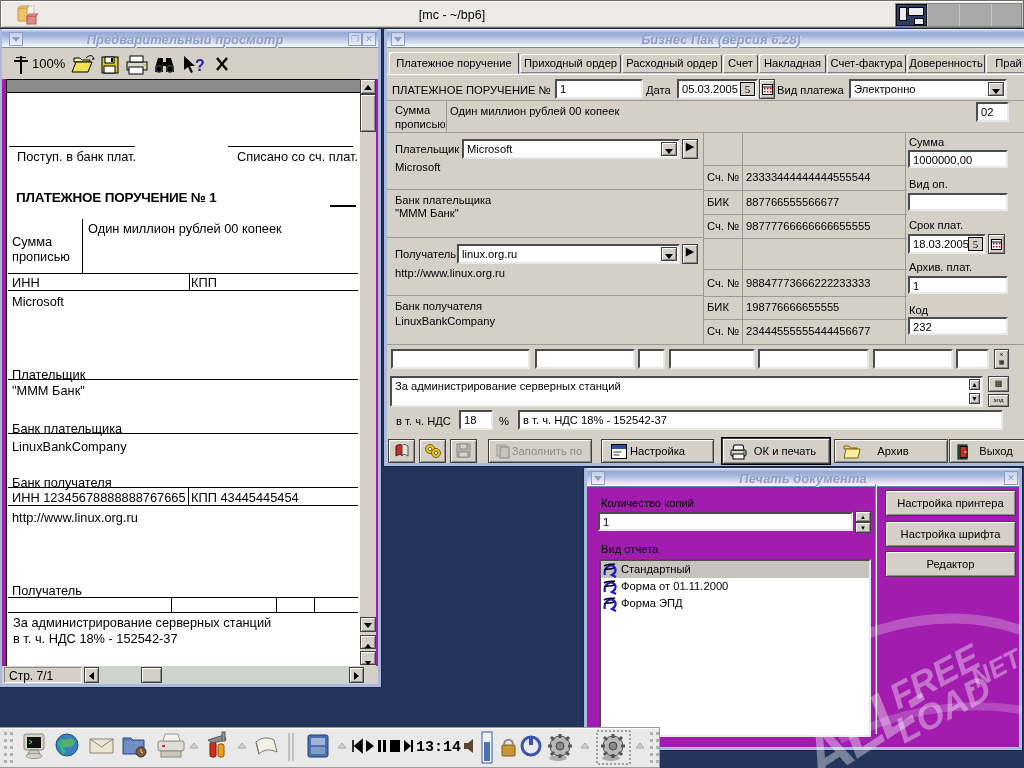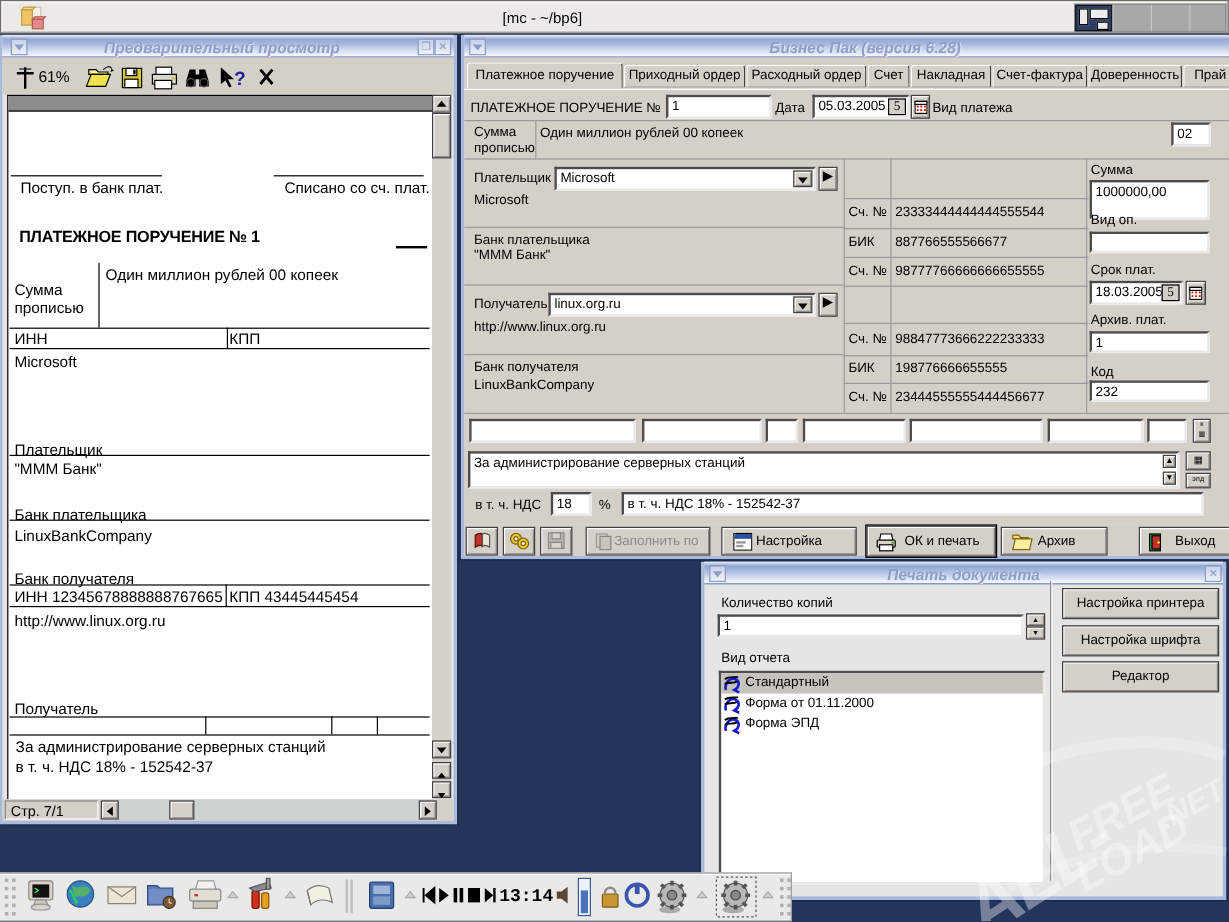--- a/index.html
+++ b/index.html
@@ -1,20 +1,20 @@
 <!DOCTYPE html>
 <html><head><meta charset="utf-8"><style>
 *{margin:0;padding:0;box-sizing:border-box}
 html,body{width:1024px;height:768px;overflow:hidden}
 body{position:relative;background:#24355b;font-family:"Liberation Sans",sans-serif;font-size:11.2px;color:#000}
 .abs{position:absolute}
 .titlebar{position:absolute;left:0;right:0;top:0;height:19px;background:linear-gradient(180deg,#eef2fa 0%,#94a9d4 20%,#a3b4db 38%,#ccd6ee 68%,#f2f5fc 95%);border-bottom:1px solid #7286b8}
 .titletext{position:absolute;top:3px;left:0;right:0;text-align:center;font-weight:bold;font-style:italic;font-size:13px;color:#8d9fc6;text-shadow:1px 1px 0 #dfe6f4}
 .tbtn{position:absolute;top:3px;width:14px;height:14px;border:1px solid #8b9dc6;background:linear-gradient(180deg,#c6d1ea,#eef1f9);color:#8b9dc6;font-size:9px;line-height:12px;text-align:center}
-.win{position:absolute;border:3px solid #a9badd;border-top:none;outline:1px solid #16284e;background:#e5e5e5}
+.win{position:absolute;border:3px solid #a9badd;border-top:none;outline:1px solid #16284e;background:#a21caf}
 .ed{position:absolute;background:#fff;border:2px solid;border-color:#4c4c4c #e8e8e8 #e8e8e8 #4c4c4c;font-size:inherit;padding:1px 3px;line-height:14px;white-space:nowrap;overflow:hidden}
 .lb{position:absolute;white-space:nowrap}
 .btn{position:absolute;background:#d4d0c8;border:1px solid #404040;box-shadow:inset 1px 1px 0 #ffffff,inset -1px -1px 0 #8a8a8a;text-align:center;white-space:nowrap}
 .vline{position:absolute;width:1px;background:#000}
 .hline{position:absolute;height:1px;background:#000}
 .gline{position:absolute;background:#9a9a9a}
 .doc{position:absolute;font-size:12.8px;white-space:nowrap}
 .arrowdn{width:0;height:0;border-left:4px solid transparent;border-right:4px solid transparent;border-top:5px solid #000;display:inline-block}
 .sb{background:#d4d0c8;border:1px solid #404040;box-shadow:inset 1px 1px 0 #fff,inset -1px -1px 0 #8a8a8a;position:absolute;text-align:center}
 .tab{position:absolute;background:#d4d0c8;border:1px solid;border-color:#fff #404040 #808080 #fff;border-radius:3px 3px 0 0;text-align:center;font-size:11.2px;white-space:nowrap;overflow:hidden}
@@ -65,21 +65,21 @@
       <rect x="118" y="2" width="13" height="6" fill="#fff" stroke="#000"></rect>
       <rect x="117" y="13" width="14" height="7" fill="#fff" stroke="#000"></rect>
       <rect x="131" y="10" width="3" height="2" fill="#cfc34a"></rect>
       <path d="M146 4 L151 4 L151 8 L154 8 L154 4 L159 4 L162 14 L162 18 L154 18 L154 12 L151 12 L151 18 L143 18 L143 14 Z" fill="#000"></path>
       <circle cx="147" cy="15" r="3.4" fill="#000" stroke="#5a5a5a"></circle>
       <circle cx="158" cy="15" r="3.4" fill="#000" stroke="#5a5a5a"></circle>
       <path d="M172 2 L172 16 L176 13 L179 19 L181 18 L178 12 L183 12 Z" fill="#000"></path>
       <text x="183" y="17" font-size="16" font-weight="bold" fill="#22229a" font-family="Liberation Sans">?</text>
       <path d="M205 4 L215 16 M215 4 L205 16" stroke="#000" stroke-width="2.4"></path>
     </svg>
-    <div class="abs" style="left:30px;top:8px;font-size:13px">61%</div>
+    <div class="abs" style="left:30px;top:8px;font-size:13px">100%</div>
   </div>
 
   <div class="abs" style="left:4px;top:50px;width:355px;height:587px;background:#fff;border-top:1px solid #000;border-left:1px solid #000">
     <div class="abs" style="left:0;top:0;width:100%;height:13px;background:#8c8c8c;border-bottom:1px solid #000"></div>
     <div class="hline" style="left:2px;top:66px;width:126px"></div>
     <div class="hline" style="left:221px;top:66px;width:125px"></div>
     <div class="doc" style="left:10px;top:69px">Поступ. в банк плат.</div>
     <div class="doc" style="left:230px;top:69px">Списано со сч. плат.</div>
     <div class="doc" style="left:9px;top:110px;font-size:13.5px;font-weight:bold;letter-spacing:-0.2px">ПЛАТЕЖНОЕ ПОРУЧЕНИЕ № 1</div>
     <div class="hline" style="left:323px;top:125px;width:26px;height:2px"></div>
@@ -163,20 +163,21 @@
           <g fill="#c00">
             <rect x="2" y="5" width="1.5" height="1.5"></rect>
             <rect x="5" y="5" width="1.5" height="1.5"></rect>
             <rect x="8" y="5" width="1.5" height="1.5"></rect>
             <rect x="2" y="8" width="1.5" height="1.5"></rect>
             <rect x="5" y="8" width="1.5" height="1.5"></rect>
             <rect x="8" y="8" width="1.5" height="1.5"></rect>
           </g>
         </svg></div>
     <div class="lb" style="left:390px;top:9px">Вид платежа</div>
+    <div class="ed" style="left:462px;top:4px;width:158px;height:20px;padding-right:18px">Электронно<span class="abs sb" style="right:1px;top:1px;width:16px;height:14px"><span class="arrowdn" style="margin-top:4px"></span></span></div>
 
     <div class="gline" style="left:0;top:25px;width:100%;height:1px"></div>
     <div class="lb" style="left:8px;top:29px">Сумма</div>
     <div class="lb" style="left:8px;top:43px">прописью</div>
     <div class="gline" style="left:59px;top:25px;width:1px;height:32px"></div>
     <div class="lb" style="left:63px;top:30px">Один миллион рублей 00 копеек</div>
     <div class="ed" style="left:589px;top:27px;width:33px;height:20px">02</div>
     <div class="gline" style="left:0;top:57px;width:100%;height:1px"></div>
 
     <div class="lb" style="left:8px;top:68px">Плательщик</div>
@@ -213,21 +214,21 @@
     <div class="gline" style="left:316px;top:221px;width:204px;height:1px"></div>
     <div class="lb" style="left:320px;top:226px">БИК</div>
     <div class="lb" style="left:359px;top:226px">198776666655555</div>
     <div class="gline" style="left:316px;top:244px;width:204px;height:1px"></div>
     <div class="lb" style="left:320px;top:250px">Сч. №</div>
     <div class="lb" style="left:359px;top:250px">23444555555444456677</div>
     <div class="gline" style="left:0;top:269px;width:100%;height:1px"></div>
 
     <div class="gline" style="left:518px;top:57px;width:1px;height:212px"></div>
     <div class="lb" style="left:522px;top:61px">Сумма</div>
-    <div class="ed" style="left:521px;top:75px;width:100px;height:33px">1000000,00</div>
+    <div class="ed" style="left:521px;top:75px;width:100px;height:18px">1000000,00</div>
     <div class="lb" style="left:522px;top:103px">Вид оп.</div>
     <div class="ed" style="left:521px;top:118px;width:100px;height:18px"></div>
     <div class="lb" style="left:522px;top:144px">Срок плат.</div>
     <div class="ed" style="left:521px;top:159px;width:78px;height:20px;padding-right:18px">18.03.2005<span class="abs" style="right:1px;top:1px;width:15px;height:14px;background:#d4d0c8;border:1px solid #000;font-size:11px;text-align:center;line-height:13px;font-family:'Liberation Serif'">5</span></div>
     <div class="btn" style="left:601px;top:159px;width:17px;height:20px"><svg width="11" height="12" viewBox="0 0 11 12" style="margin-top:3px">
           <rect x="0.5" y="1.5" width="10" height="10" fill="#fff" stroke="#000"></rect>
           <rect x="0.5" y="1.5" width="10" height="2.5" fill="#fff" stroke="#000"></rect>
           <g fill="#c00">
             <rect x="2" y="5" width="1.5" height="1.5"></rect>
             <rect x="5" y="5" width="1.5" height="1.5"></rect>
@@ -289,21 +290,21 @@
           <rect x="1" y="1" width="14" height="4" fill="#2a50a0"></rect>
           <rect x="2.5" y="7" width="8" height="2" fill="#999"></rect>
           <rect x="2.5" y="10" width="6" height="2" fill="#999"></rect>
         </svg>Настройка</div>
     <div class="btn" style="left:335px;top:1px;width:108px;height:26px;line-height:24px;outline:1px solid #000;padding-left:18px"><svg class="abs" style="left:6px;top:5px" width="19" height="16" viewBox="0 0 19 16">
           <rect x="2" y="6" width="15" height="6" rx="1" fill="#d8d4c8" stroke="#000"></rect>
           <path d="M4 6 L5 1 L14 1 L15 6 Z" fill="#fff" stroke="#000"></path>
           <rect x="4" y="10" width="11" height="5" fill="#fff" stroke="#000"></rect>
           <rect x="14" y="7.5" width="2" height="1.5" fill="#2a2"></rect>
         </svg>ОК и печать</div>
-    <div class="btn" style="left:447px;top:2px;width:89px;height:24px;line-height:22px;padding-left:4px"><svg class="abs" style="left:8px;top:5px" width="18" height="14" viewBox="0 0 18 14">
+    <div class="btn" style="left:447px;top:2px;width:114px;height:24px;line-height:22px;padding-left:4px"><svg class="abs" style="left:8px;top:5px" width="18" height="14" viewBox="0 0 18 14">
           <path d="M1 4 L1 1 L6 1 L7.5 3 L14 3 L14 4 Z" fill="#f0e070" stroke="#806008"></path>
           <path d="M1 13 L3 4 L17 4 L15 13 Z" fill="#f8ef9f" stroke="#806008"></path>
         </svg>Архив</div>
     <div class="btn" style="left:562px;top:2px;width:80px;height:24px;line-height:22px;padding-left:14px"><svg class="abs" style="left:7px;top:4px" width="13" height="16" viewBox="0 0 13 16">
           <rect x="1" y="1" width="9" height="14" fill="#20a048" stroke="#000"></rect>
           <rect x="3" y="2.5" width="7" height="11" fill="#c03028" stroke="#000"></rect>
           <circle cx="8.5" cy="8" r="1" fill="#ff0"></circle>
         </svg>Выход</div>
   </div>
 </div>

